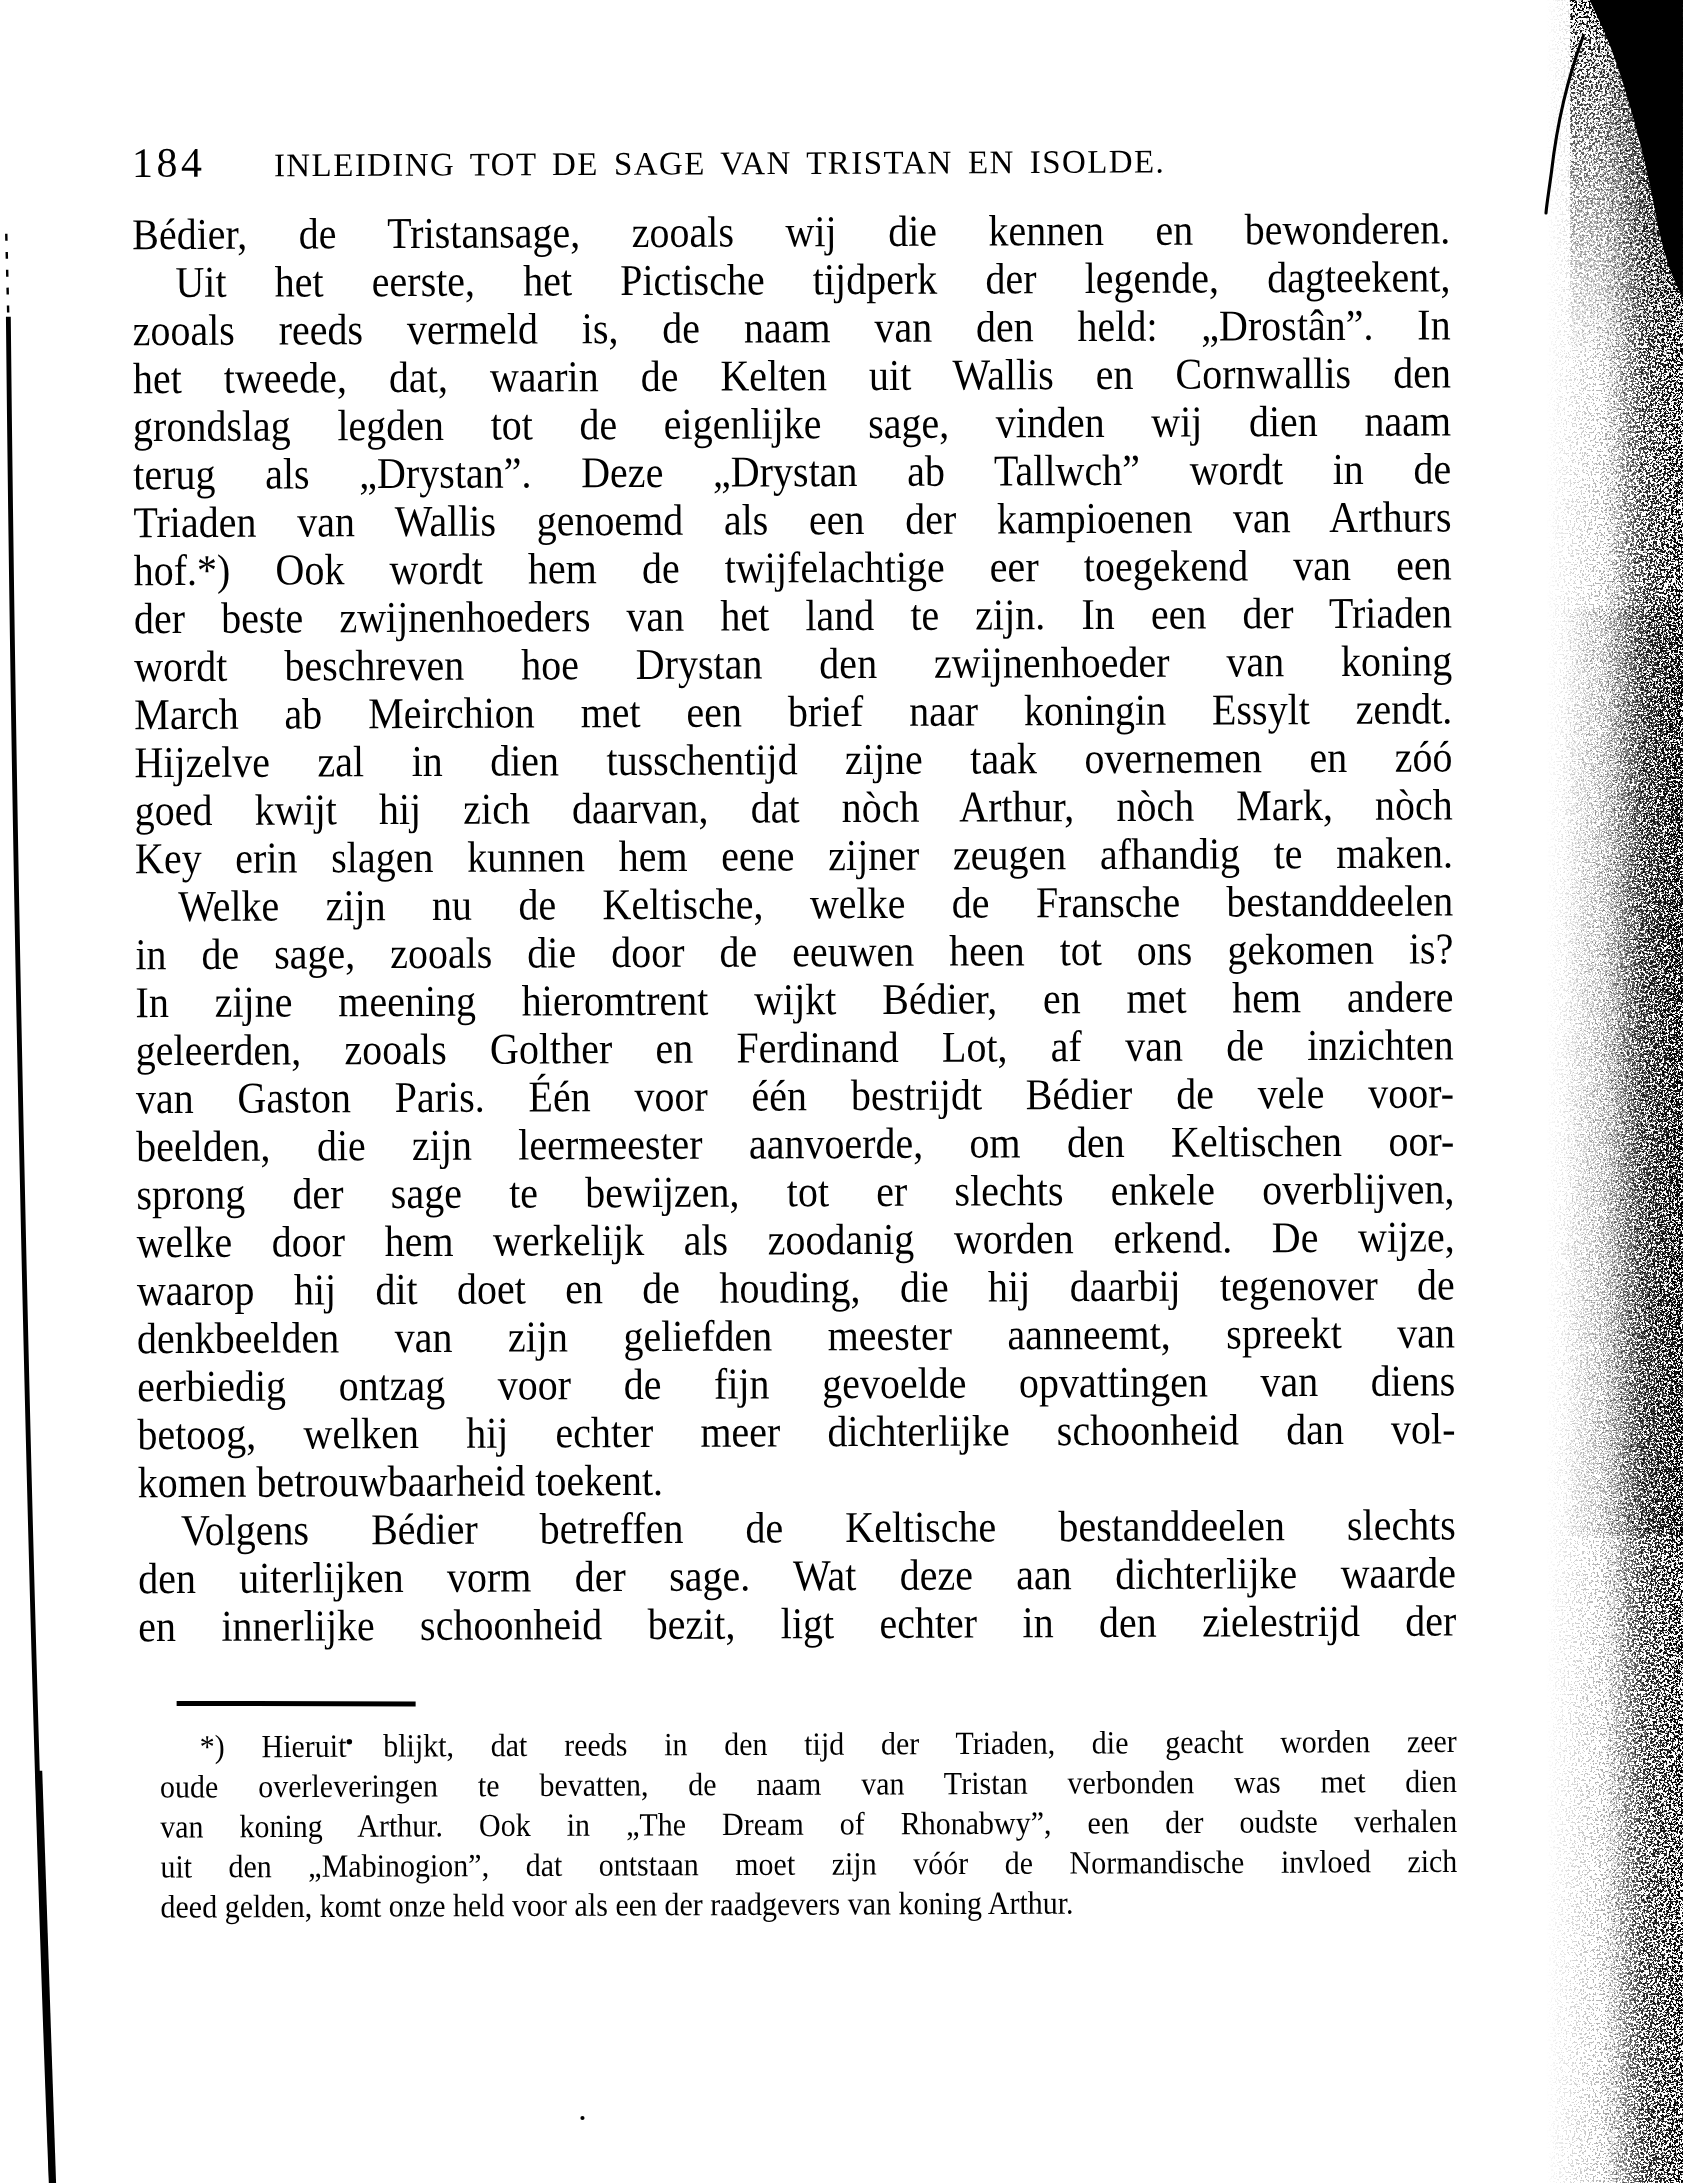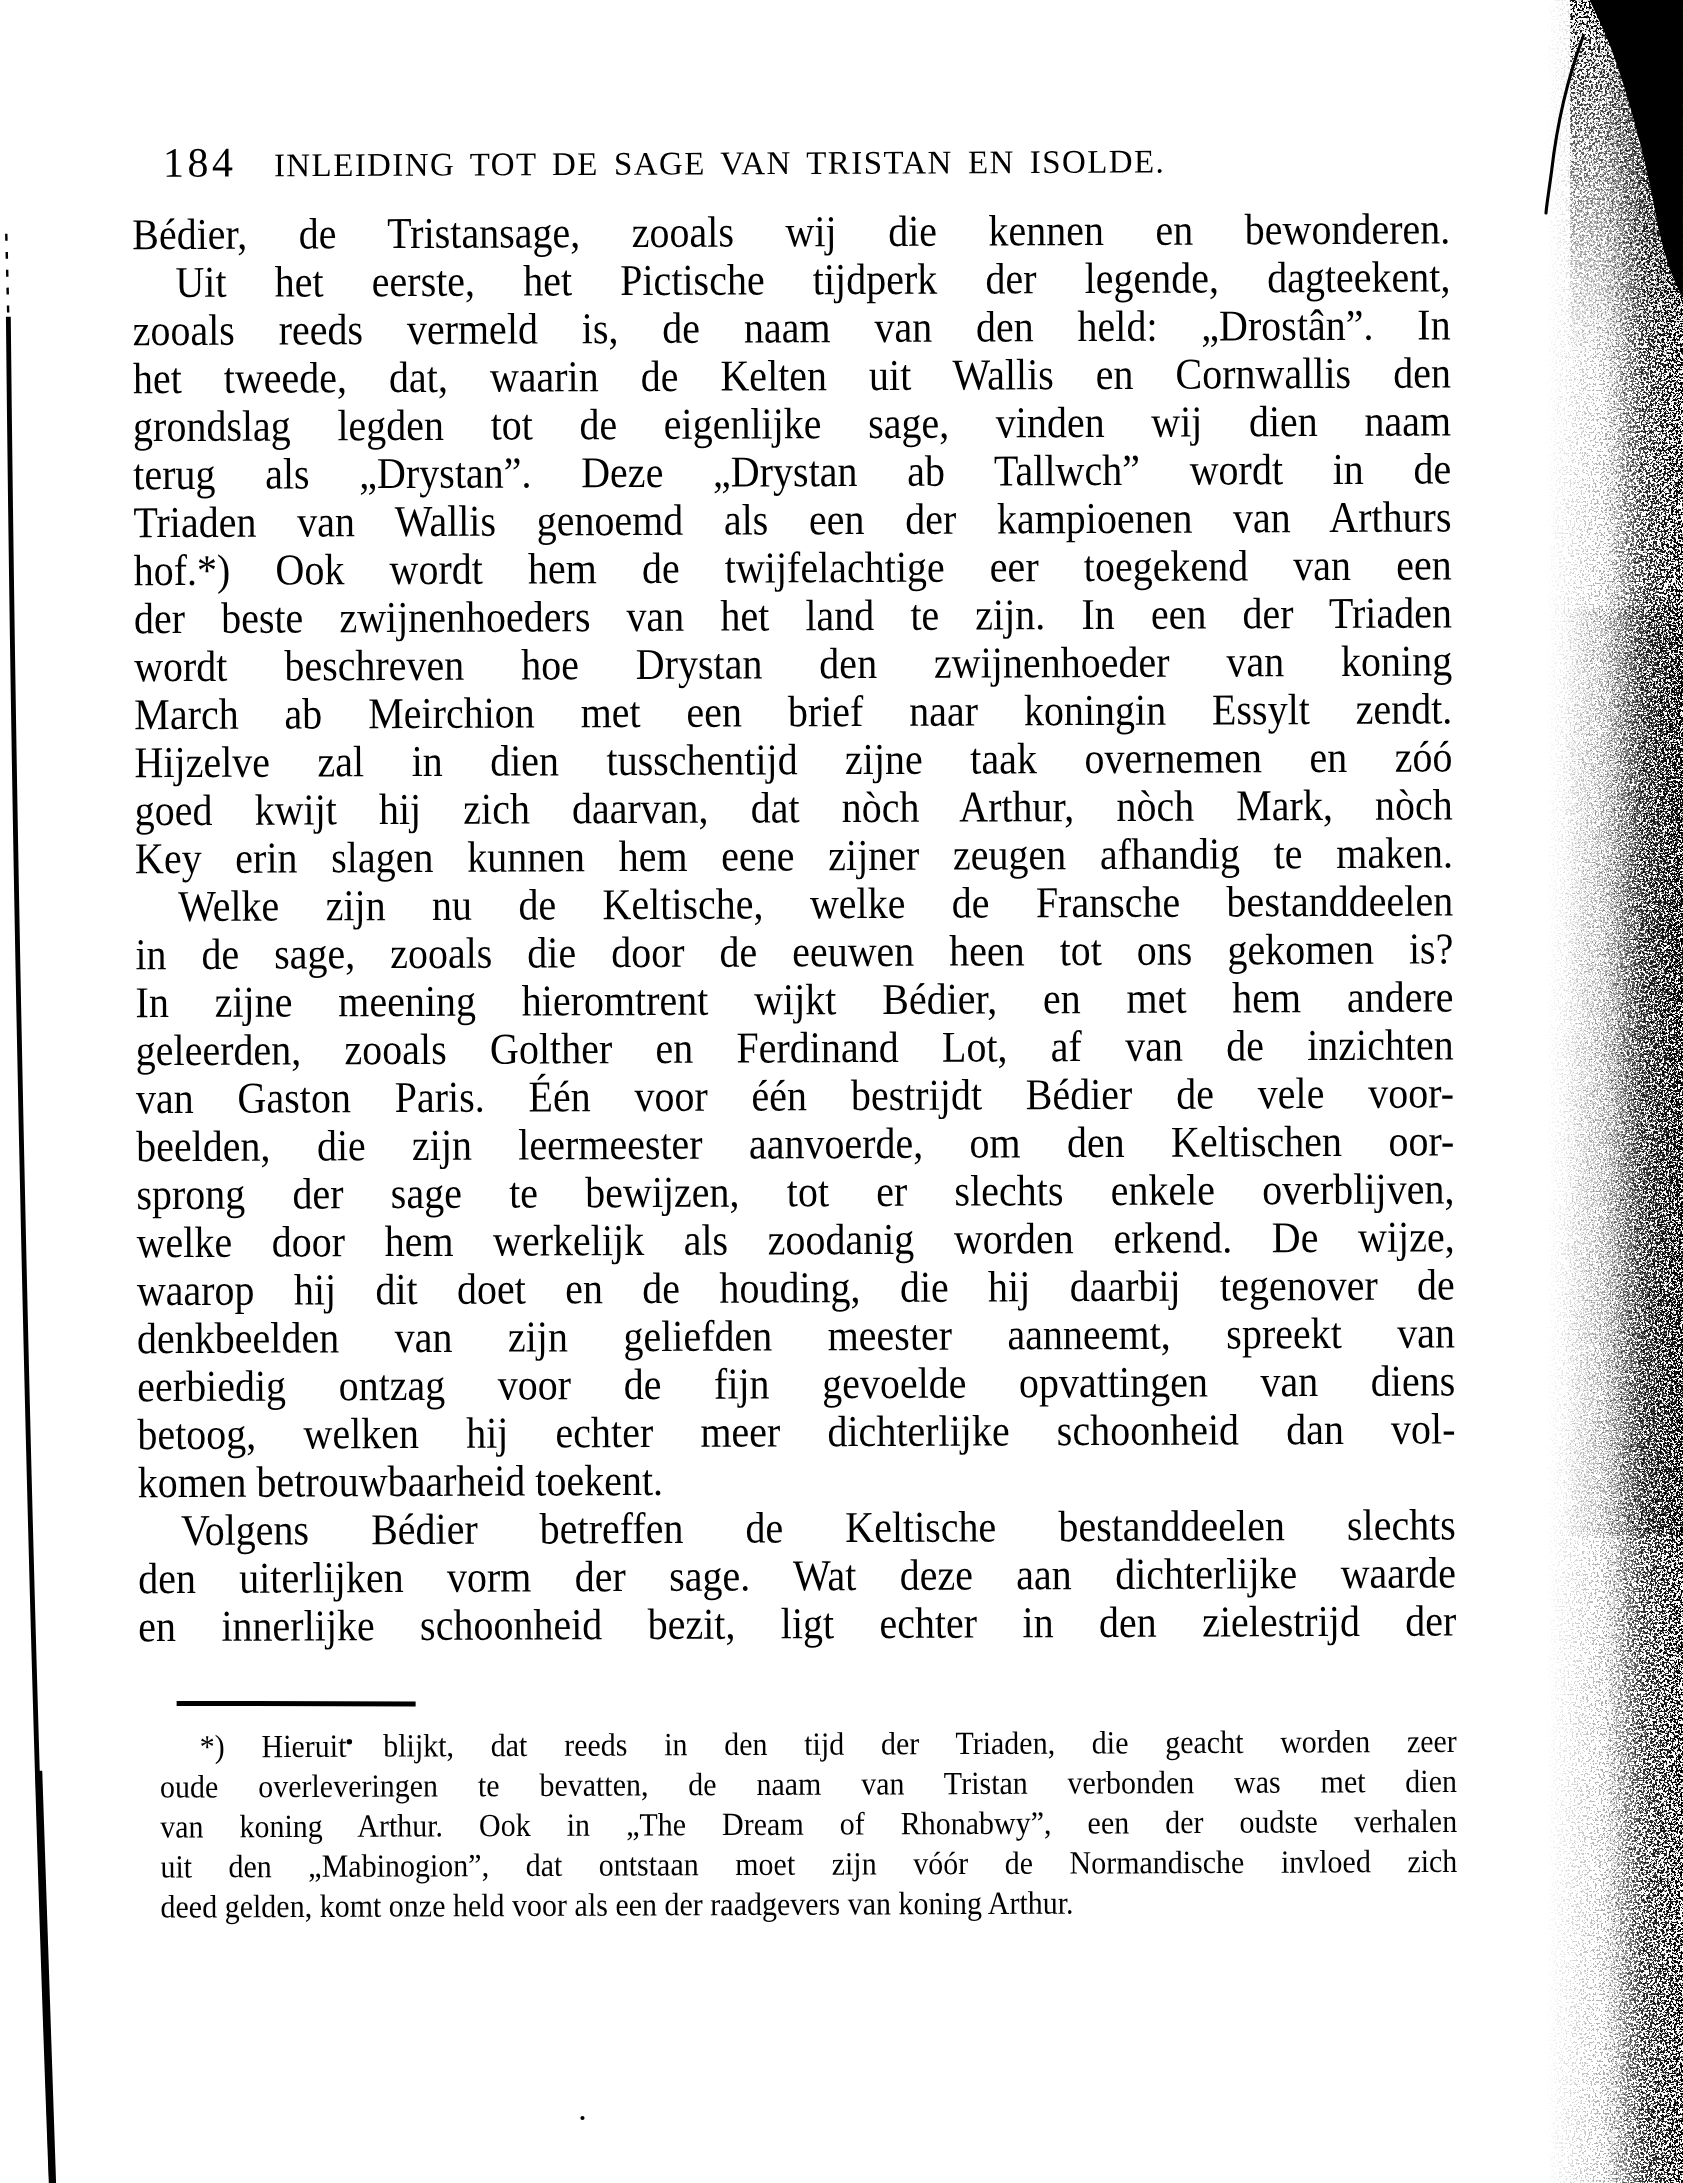--- a/index.html
+++ b/index.html
@@ -13,21 +13,21 @@
   .artifacts { position:absolute; left:0; top:0; width:1683px; height:2183px; pointer-events:none; }
 
   .text-block {
     position:absolute; left:135px; top:0; width:1318px; height:2183px;
     transform:rotate(-0.25deg); transform-origin:50% 40%;
   }
 
   .header { position:absolute; top:138px; left:0; width:100%; height:50px; }
   .page-number {
     position:absolute; left:0; top:1.4px;
-    font-size:42px; line-height:42px; letter-spacing:3.5px;margin-left:31px;
+    font-size:42px; line-height:42px; letter-spacing:3.5px;
   }
   .header-title {
     position:absolute; left:142px; top:8.3px;
     font-size:33px; line-height:35px; letter-spacing:1.4px; word-spacing:5.5px;
   }
 
   .body-text { position:absolute; top:208px; left:0; width:1318px; }
   .line {
     font-size:40px; line-height:48px;
     text-align:justify; text-align-last:justify;

